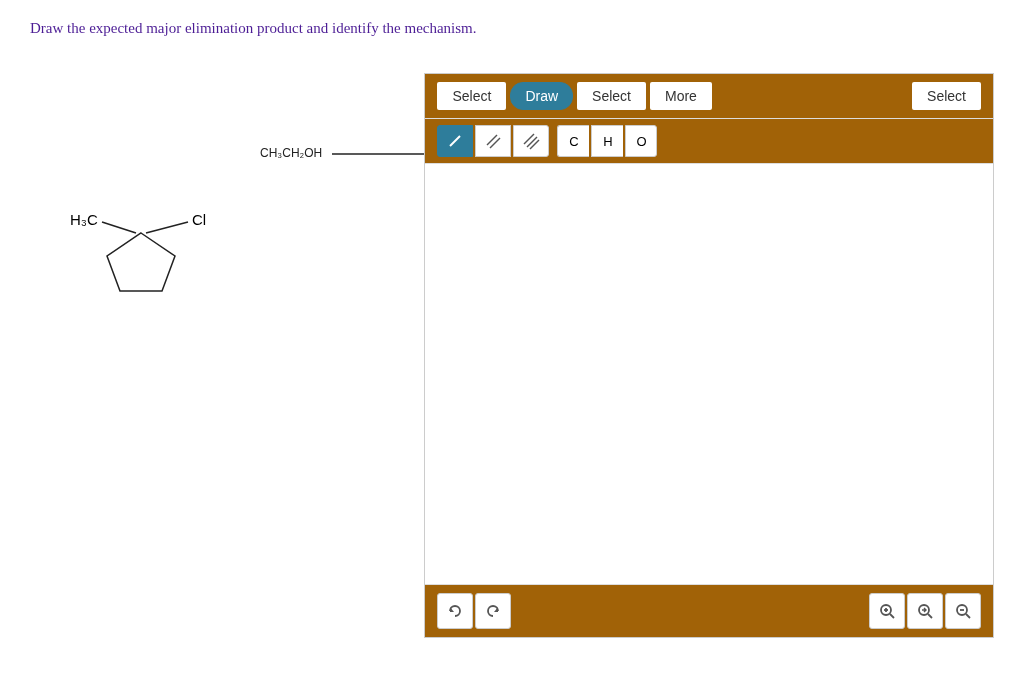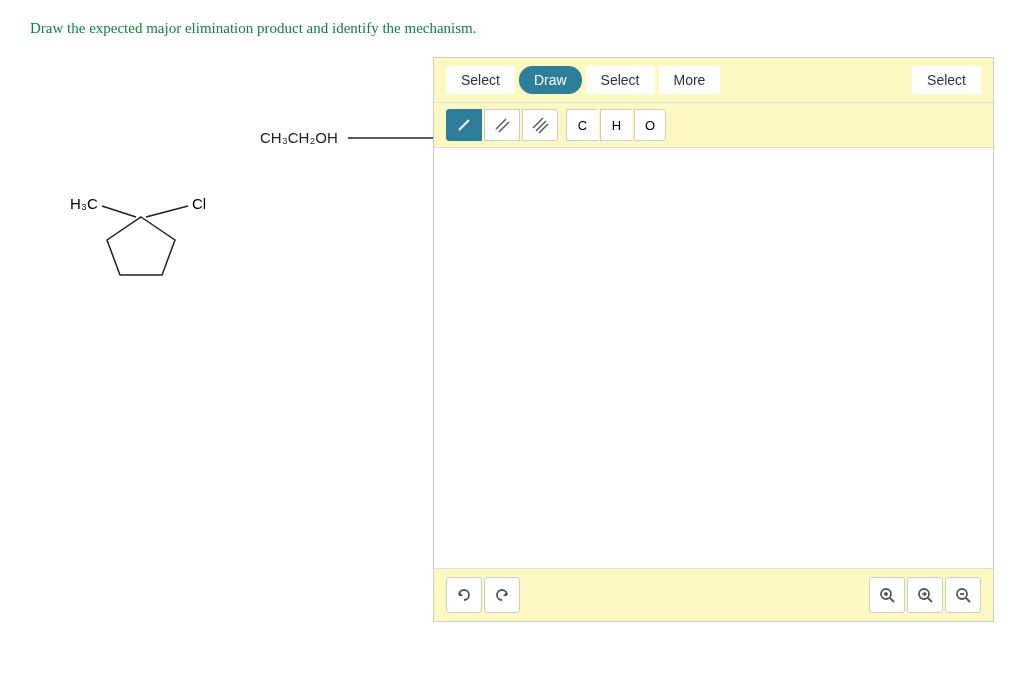--- a/index.html
+++ b/index.html
@@ -7,22 +7,22 @@
     body {
       background: #ffffff;
       font-family: Georgia, 'Times New Roman', serif;
       font-size: 15px;
       color: #222;
       padding: 20px 30px;
     }
 
     .instructions {
       font-size: 15px;
-      margin-bottom: 20px;
-      color: #15803d;
+      margin-bottom: 36px;
+      color: #4c1d95;
     }
 
     .main-content {
       display: flex;
       flex-direction: row;
       align-items: flex-start;
       gap: 0px;
     }
 
     .left-panel {
@@ -44,39 +44,39 @@
     .reaction-row {
       display: flex;
       align-items: center;
       gap: 0px;
       margin-top: 10px;
       margin-left: 10px;
     }
 
     .reagent-text {
       font-family: Arial, sans-serif;
-      font-size: 15px;
+      font-size: 12px;
       margin-right: 10px;
     }
 
     .arrow-container {
       display: flex;
       flex-direction: column;
       align-items: center;
     }
 
     .reaction-arrow {
       width: 100px;
       height: 20px;
     }
 
     
     .draw-panel {
       border: 1px solid #ccc;
-      background: #fef9c3;
+      background: #a16207;
       width: 630px;
       min-height: 560px;
       position: relative;
       display: flex;
       flex-direction: column;
     }
 
     .toolbar {
       display: flex;
       flex-direction: row;

